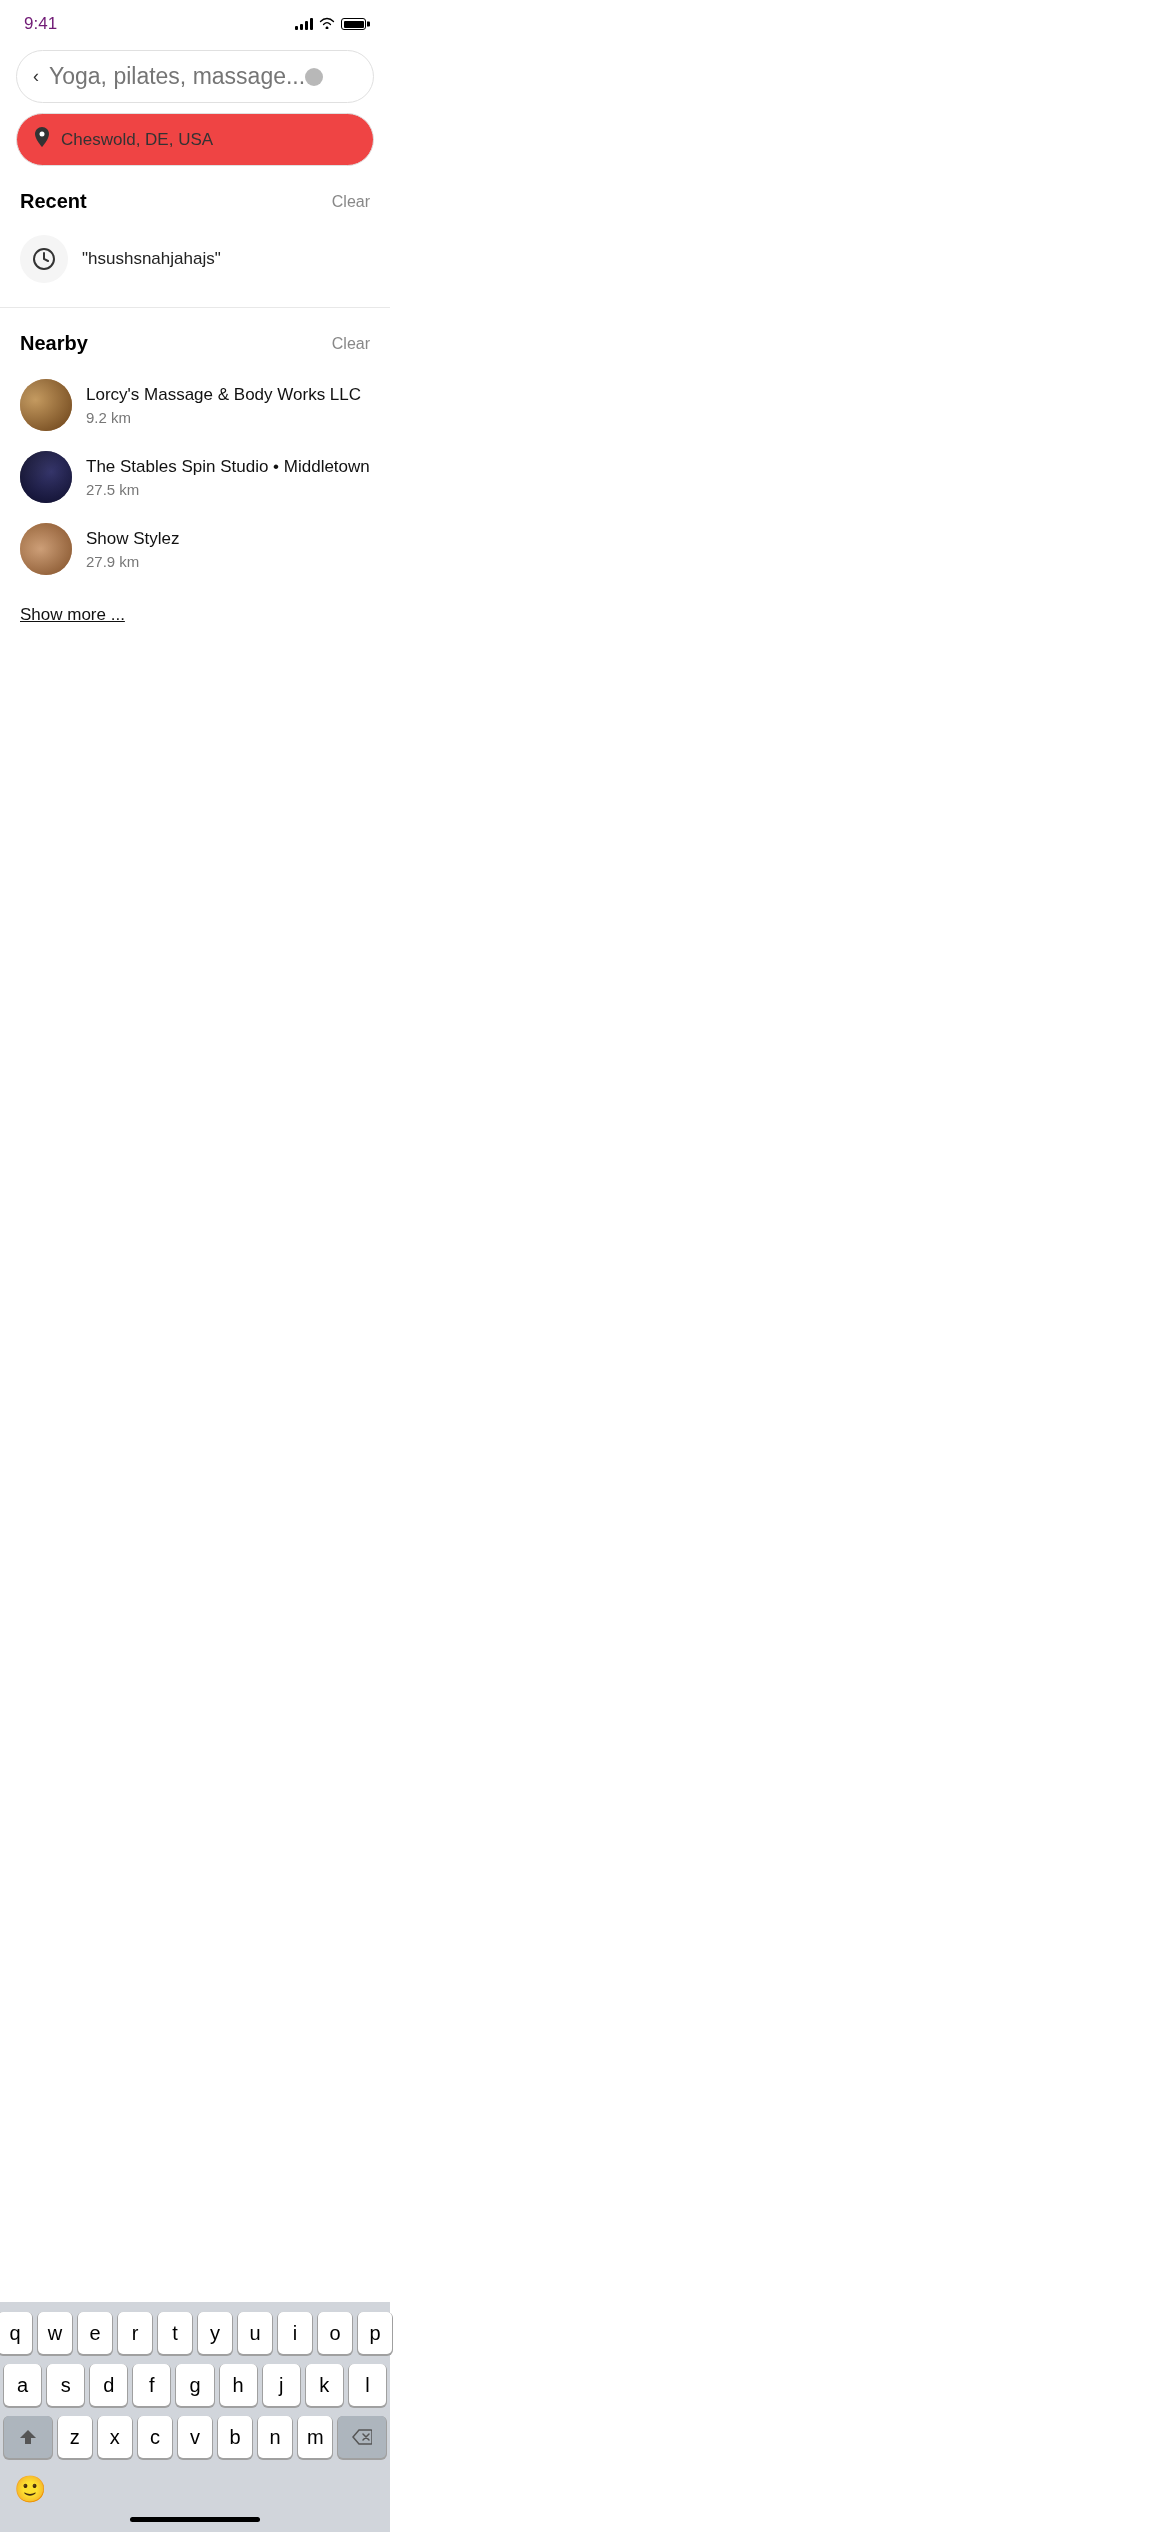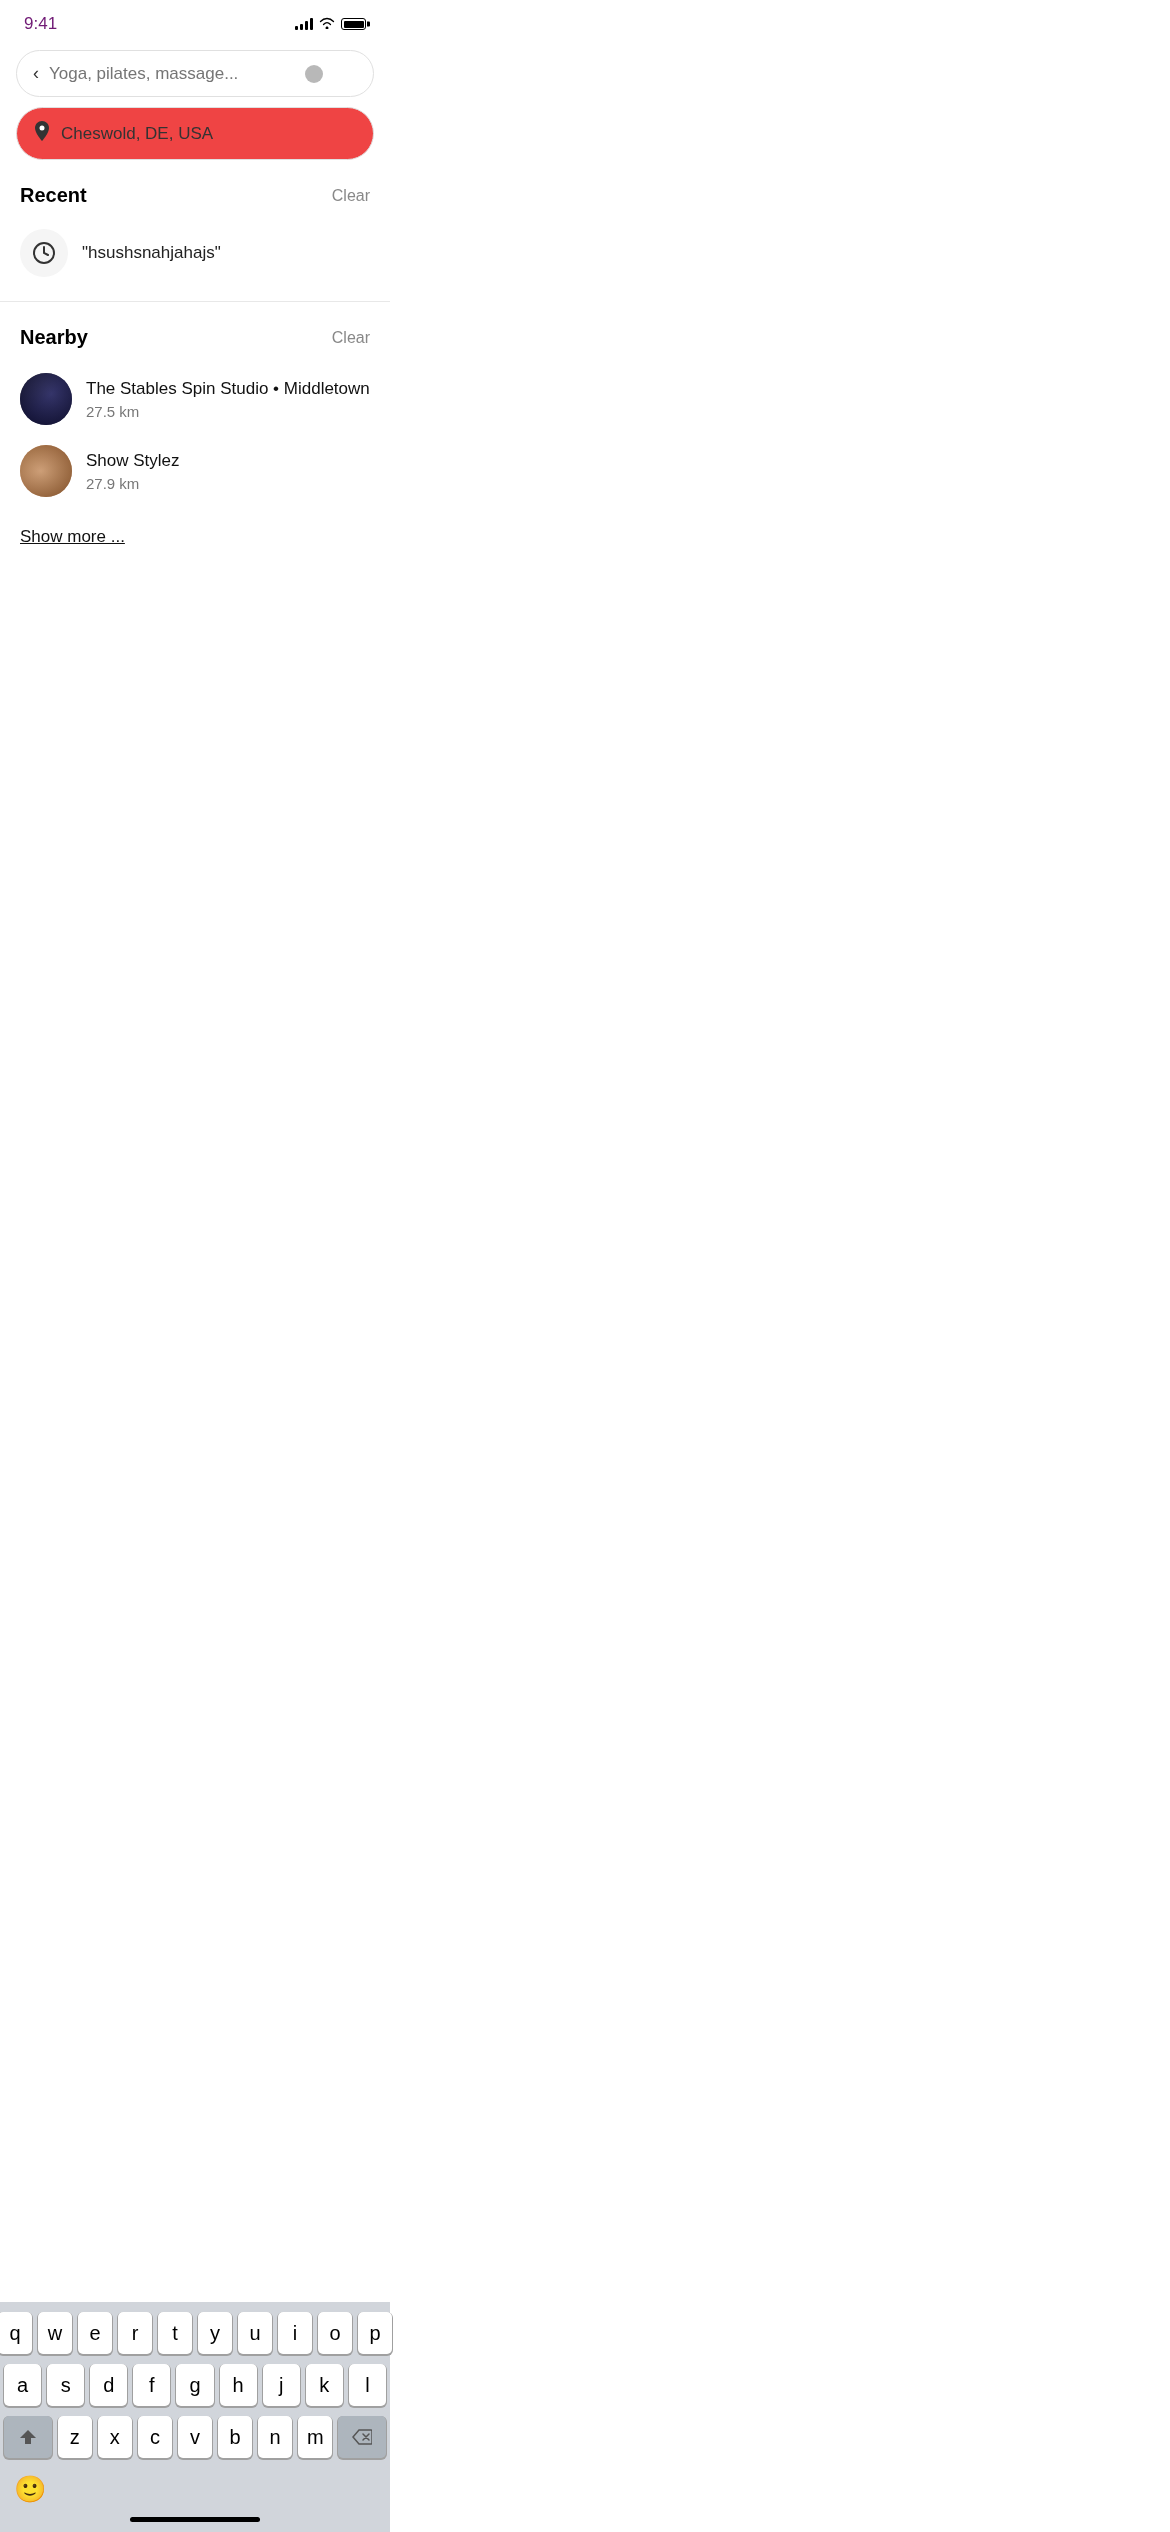--- a/index.html
+++ b/index.html
@@ -99,21 +99,21 @@
       color: #333;
       margin-right: 10px;
       cursor: pointer;
       background: none;
       border: none;
     }
     .search-input {
       flex: 1;
       border: none;
       outline: none;
-      font-size: 17px;
+      font-size: 23px;
       color: #333;
       background: transparent;
       caret-color: #2566e8;
     }
     .search-cursor-dot {
       width: 18px;
       height: 18px;
       background: #888;
       border-radius: 50%;
       position: absolute;
@@ -428,20 +428,27 @@
 
 <div class="divider"></div>
 
 
 <div class="section">
   <div class="section-header">
     <span class="section-title">Nearby</span>
     <button class="section-clear">Clear</button>
   </div>
 
+  <div class="nearby-item">
+    <div class="nearby-thumb thumb-massage"></div>
+    <div class="nearby-info">
+      <div class="nearby-name">Lorcy's Massage &amp; Body Works LLC</div>
+      <div class="nearby-dist">9.2 km</div>
+    </div>
+  </div>
 
   <div class="nearby-item">
     <div class="nearby-thumb thumb-spin"></div>
     <div class="nearby-info">
       <div class="nearby-name">The Stables Spin Studio • Middletown</div>
       <div class="nearby-dist">27.5 km</div>
     </div>
   </div>
 
   <div class="nearby-item">

